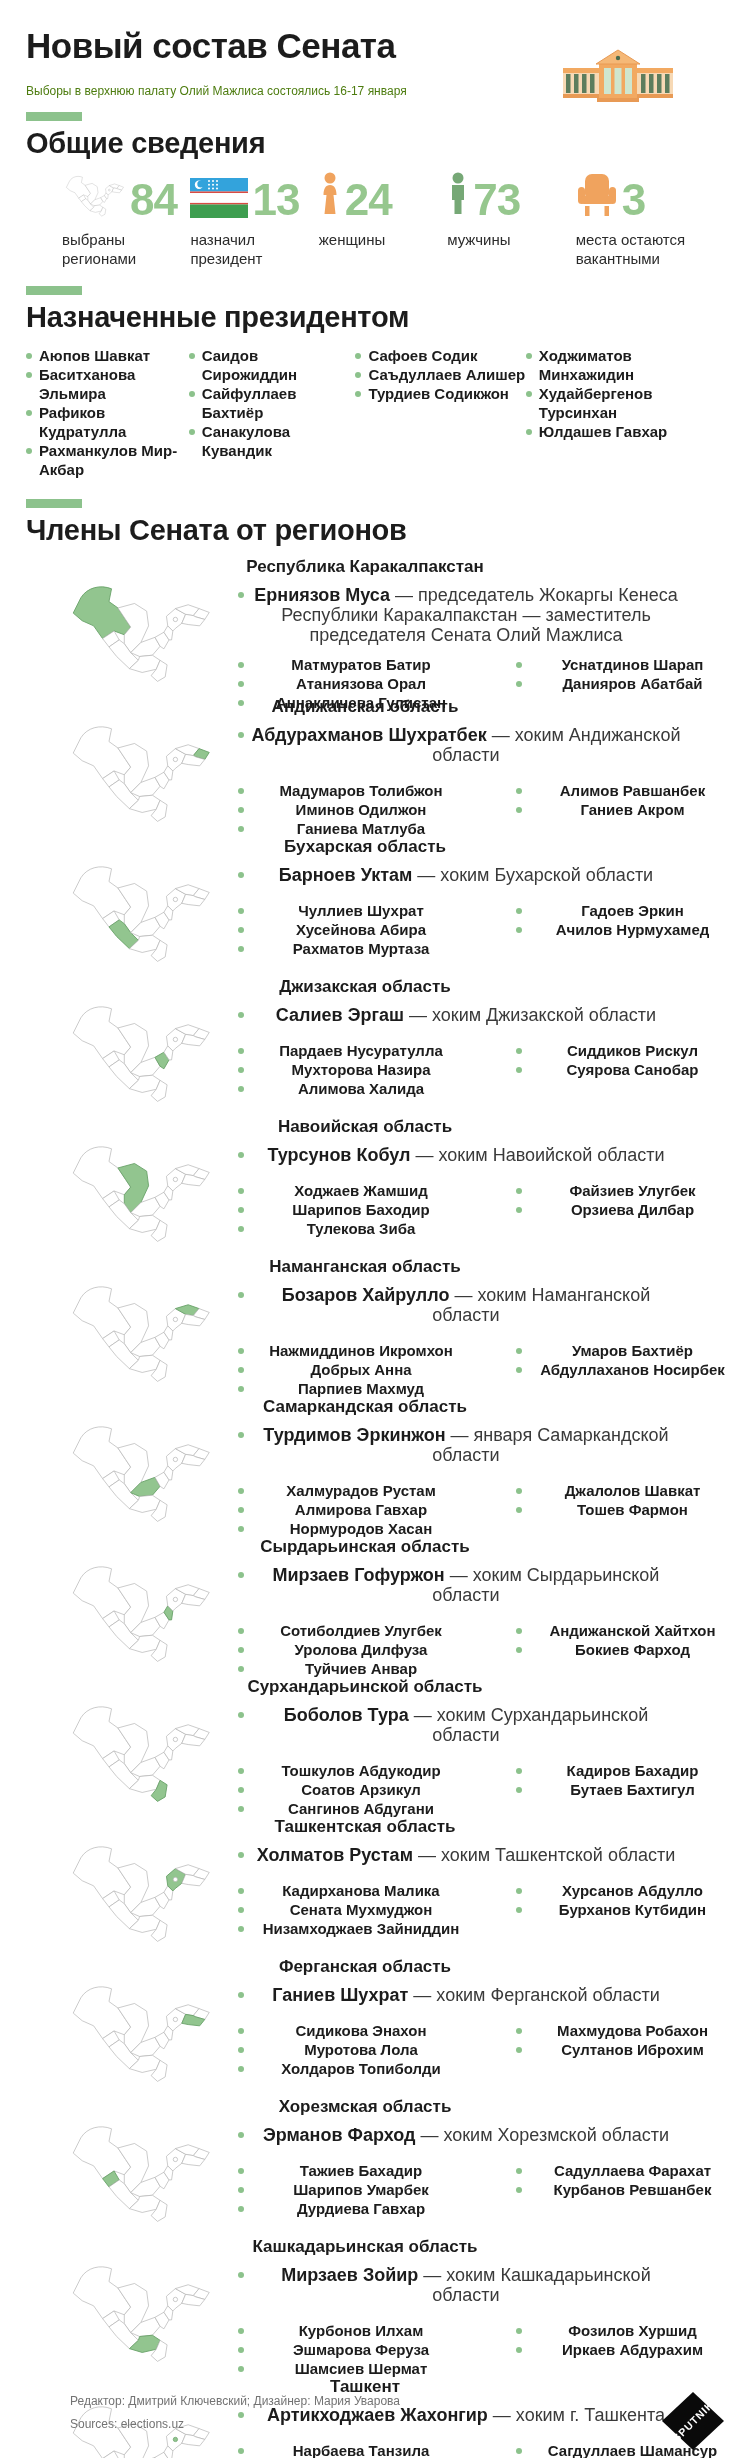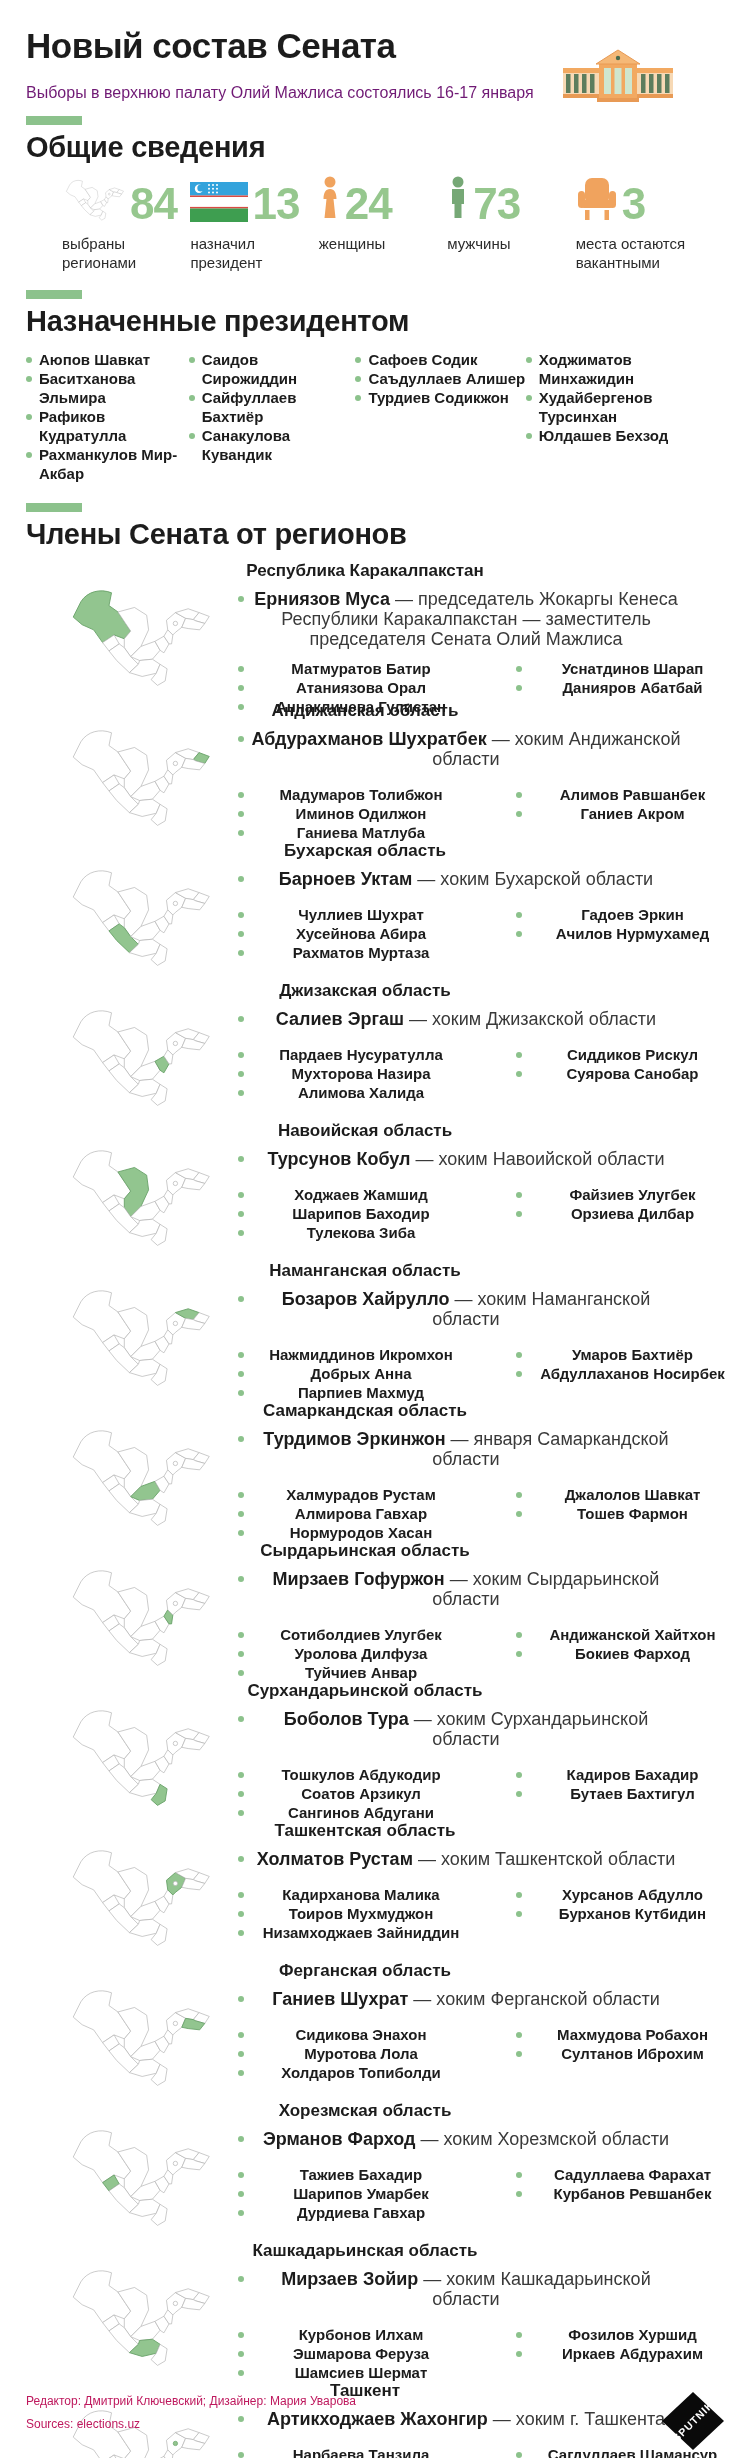--- a/index.html
+++ b/index.html
@@ -3,21 +3,21 @@
 <meta charset="utf-8">
 <style>
   html,body{margin:0;padding:0;}
   body{
     width:730px;height:2458px;overflow:hidden;background:#ffffff;
     font-family:"Liberation Sans","DejaVu Sans",sans-serif;color:#1c1c1c;
     position:relative;
   }
   .page{padding:26px 26px 0 26px;position:relative;}
   h1{font-size:35px;line-height:40px;margin:0;font-weight:bold;letter-spacing:-0.5px;}
-  .subtitle{font-size:16px;margin-top:18px;color:#701a75;}
+  .subtitle{font-size:12px;margin-top:18px;color:#4d7c0f;}
   .building{position:absolute;top:22px;right:30px;}
   .bar{width:56px;height:9px;background:#8cc28c;margin-top:14px;}
   h2{font-size:29px;margin:6px 0 0 0;font-weight:bold;letter-spacing:-0.3px;}
 
   
   .stats{display:flex;margin-top:12px;margin-left:36px;}
   .stat{width:141px;}
   .stat-top{display:flex;align-items:flex-end;height:50px;}
   .stat-num{font-size:44px;font-weight:bold;color:#96c78e;line-height:44px;margin-left:4px;letter-spacing:-1px;}
   .stat-label{font-size:15px;line-height:19px;margin-top:8px;color:#2b2b2b;width:120px;}
@@ -39,21 +39,21 @@
   .hokim{font-size:18px;line-height:20px;position:relative;padding-left:13px;width:430px;}
   .hokim b{font-weight:bold;}
   .hokim .desc{font-weight:normal;color:#3a3a3a;}
   .name-cols{display:flex;margin-top:16px;gap:45px;}
   .name-cols ul{list-style:none;margin:0;padding:0;}
   .name-cols .c1{width:233px;}
   .name-cols .c2{width:220px;}
 
   
   footer{position:absolute;left:26px;right:0;bottom:0;height:64px;}
-  .credit{font-size:12px;color:#be185d;line-height:14px;}
+  .credit{font-size:12px;color:#737373;line-height:14px;margin-left:44px;}
   .credit.second{margin-top:9px;}
   .sputnik{position:absolute;right:6px;bottom:4px;}
 </style>
 </head>
 <body>
 
 <div class="page">
 
   <header style="position:relative;">
     <h1>Новый состав Сената</h1>
@@ -198,21 +198,21 @@
           <li class="name"><span class="dot"></span><span>Санакулова Кувандик</span></li>
         </ul>
         <ul class="col-2">
           <li class="name"><span class="dot"></span><span>Сафоев Содик</span></li>
           <li class="name"><span class="dot"></span><span>Саъдуллаев Алишер</span></li>
           <li class="name"><span class="dot"></span><span>Турдиев Содикжон</span></li>
         </ul>
         <ul class="col-3">
           <li class="name"><span class="dot"></span><span>Ходжиматов Минхажидин</span></li>
           <li class="name"><span class="dot"></span><span>Худайбергенов Турсинхан</span></li>
-          <li class="name"><span class="dot"></span><span>Юлдашев Бехзод</span></li>
+          <li class="name"><span class="dot"></span><span>Юлдашев Гавхар</span></li>
         </ul>
       </div>
   </section>
 
   <section id="regions" style="margin-top:20px;">
     <div class="bar"></div>
     <h2>Члены Сената от регионов</h2>
     <div id="region-blocks">
         <div class="region">
           <div class="region-title">Республика Каракалпакстан</div>
@@ -546,21 +546,21 @@
                 <path d="M176,43 L196,37 L213,43 L204,54 L192,52 Z" fill="#ffffff" stroke="#b5b5b5" stroke-width="1.1" stroke-linejoin="round"></path>
                 <path d="M213,43 L229,49 L222,60 L208,56 L204,54 Z" fill="#ffffff" stroke="#b5b5b5" stroke-width="1.1" stroke-linejoin="round"></path>
                 <path d="M192,52 L204,54 L208,56 L222,60 L214,70 L196,68 L186,66 Z" fill="#ffffff" stroke="#b5b5b5" stroke-width="1.1" stroke-linejoin="round"></path>
                 <circle cx="176" cy="60" r="3.4" fill="#ffffff" stroke="#b5b5b5" stroke-width="1.1"></circle>
               </svg></div>
             <div class="names-area">
               <div class="hokim"><span class="dot"></span><b>Холматов Рустам </b><span class="desc">— хоким Ташкентской области</span></div>
               <div class="name-cols">
                 <ul class="c1">
                   <li class="name"><span class="dot"></span><span>Кадирханова Малика</span></li>
-                  <li class="name"><span class="dot"></span><span>Тоиров Мухмуджон</span></li>
+                  <li class="name"><span class="dot"></span><span>Сената Мухмуджон</span></li>
                   <li class="name"><span class="dot"></span><span>Низамходжаев Зайниддин</span></li>
                 </ul>
                 <ul class="c2">
                   <li class="name"><span class="dot"></span><span>Хурсанов Абдулло</span></li>
                   <li class="name"><span class="dot"></span><span>Бурханов Кутбидин</span></li>
                 </ul>
               </div>
             </div>
           </div>
         </div>

